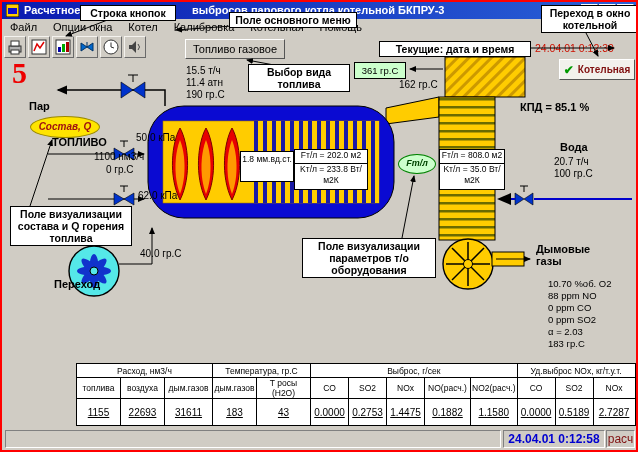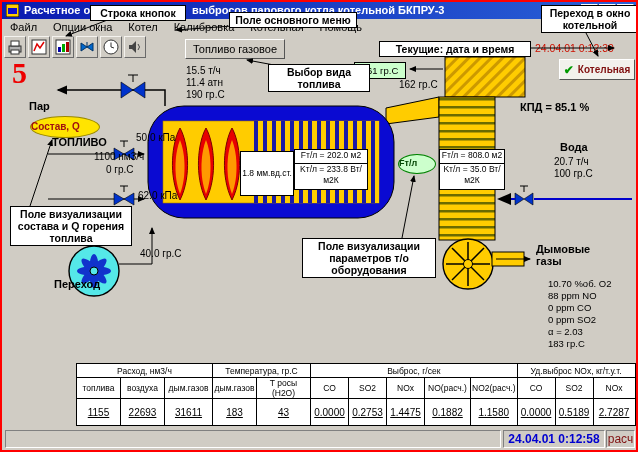--- a/index.html
+++ b/index.html
@@ -33,21 +33,21 @@
     font-size:10px;display:flex;align-items:center;justify-content:center;gap:4px;
     color:#801010;font-weight:bold;font-family:"Liberation Sans",sans-serif;}
   .check{color:#009900;font-weight:bold;font-size:12px;}
   
   .lbl{position:absolute;font-size:10px;white-space:nowrap;z-index:5;}
   .b{font-weight:bold;font-size:11px;}
   .boiler-num{position:absolute;left:10px;top:54px;font-size:30px;font-weight:bold;
     font-family:"Liberation Serif",serif;color:#ee0000;z-index:5;}
   .wbox{position:absolute;background:#fff;border:1px solid #000;font-size:8.5px;
     text-align:center;line-height:1.25;z-index:5;overflow:hidden;}
-  .oval{position:absolute;border-radius:50%;z-index:6;}
+  .oval{position:absolute;border-radius:50%;text-align:center;z-index:6;font-style:italic;}
   .gbox{position:absolute;background:#ccffcc;border:1px solid #000;font-size:9.5px;
     text-align:center;z-index:5;}
   .flue-list div{position:static;}
   
   .ann{position:absolute;background:#fff;border:1px solid #000;font-size:10.5px;
     font-weight:bold;text-align:center;padding:1px 2px;line-height:1.15;z-index:10;}
   
   .emtable{position:absolute;left:74px;top:361px;border-collapse:collapse;z-index:5;
     background:#fff;font-family:"Liberation Sans",sans-serif;}
   .emtable th,.emtable td{border:1px solid #000;text-align:center;padding:0 1px;
@@ -261,21 +261,21 @@
   <div class="lbl" style="left:184px;top:87px">190 гр.С</div>
 
   <div class="oval" style="left:28px;top:114px;width:68px;height:20px;background:#ffe400;border:1px solid #998800;color:#a01010;font-weight:bold;font-size:10px;line-height:19px">Состав, Q</div>
 
   <div class="lbl b" style="left:50px;top:134px">ТОПЛИВО</div>
   <div class="lbl" style="left:92px;top:149px">1100 нм3/ч</div>
   <div class="lbl" style="left:104px;top:162px">0 гр.С</div>
   <div class="lbl" style="left:134px;top:130px">50.0 кПа</div>
   <div class="lbl" style="left:136px;top:188px">62.0 кПа</div>
 
-  <div class="wbox" style="left:238px;top:149px;width:52px;height:27px;padding-top:16px">1.8 мм.вд.ст.</div>
+  <div class="wbox" style="left:238px;top:149px;width:52px;height:27px;padding-top:2px">1.8 мм.вд.ст.</div>
   <div class="wbox" style="left:292px;top:147px;width:72px;height:13px">Fт/л = 202.0 м2</div>
   <div class="wbox" style="left:292px;top:161px;width:72px;height:25px">Kт/л = 233.8 Вт/м2К</div>
 
   <div class="oval" style="left:396px;top:152px;width:36px;height:18px;background:#ccffcc;border:1.5px solid #008000;color:#004400;font-weight:bold;font-size:9px;line-height:17px">Fт/л</div>
 
   <div class="gbox" style="left:352px;top:60px;width:50px;height:15px;line-height:15px">361 гр.С</div>
   <div class="lbl" style="left:397px;top:77px">162 гр.С</div>
   <div class="wbox" style="left:437px;top:147px;width:64px;height:13px">Fт/л = 808.0 м2</div>
   <div class="wbox" style="left:437px;top:161px;width:64px;height:25px">Kт/л = 35.0 Вт/м2К</div>
 
@@ -291,25 +291,25 @@
   <div class="lbl b" style="left:534px;top:241px;width:62px;white-space:normal;line-height:1.1">Дымовые газы</div>
   <div class="lbl flue-list" style="left:546px;top:276px;font-size:9.5px;line-height:12px">
     <div>10.70 %об. O2</div>
     <div>88 ppm NO</div>
     <div>0 ppm CO</div>
     <div>0 ppm SO2</div>
     <div>α = 2.03</div>
     <div>183 гр.С</div>
   </div>
 
-  <div class="ann" style="left:88px;top:3px;width:90px">Строка кнопок</div>
+  <div class="ann" style="left:78px;top:3px;width:90px">Строка кнопок</div>
   <div class="ann" style="left:227px;top:10px;width:122px">Поле основного меню</div>
   <div class="ann" style="left:539px;top:3px;width:92px">Переход в окно котельной</div>
   <div class="ann" style="left:377px;top:39px;width:146px">Текущие: дата и время</div>
-  <div class="ann" style="left:266px;top:62px;width:96px">Выбор вида топлива</div>
+  <div class="ann" style="left:246px;top:62px;width:96px">Выбор вида топлива</div>
   <div class="ann" style="left:300px;top:236px;width:128px">Поле визуализации параметров т/о оборудования</div>
   <div class="ann" style="left:8px;top:204px;width:116px">Поле визуализации состава и Q горения топлива</div>
 
   <table class="emtable">
     <colgroup>
       <col style="width:44px">
         <col style="width:44px">
         <col style="width:48px">
       <col style="width:44px">
         <col style="width:54px">

